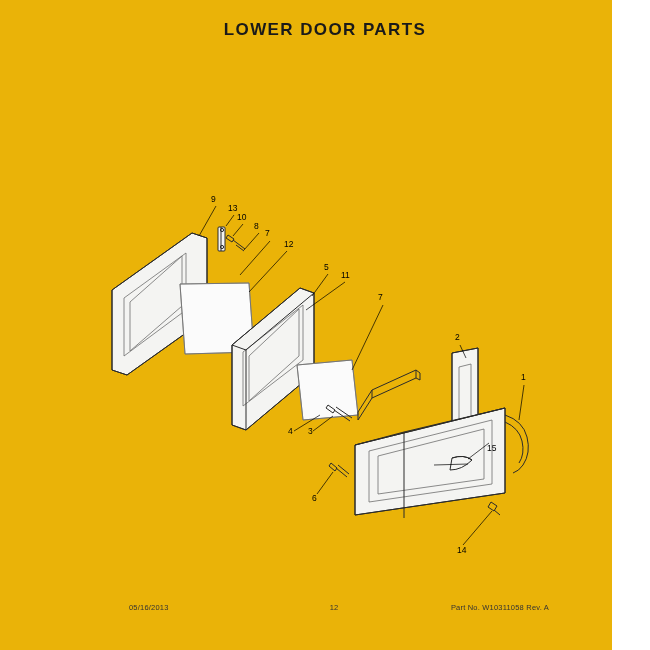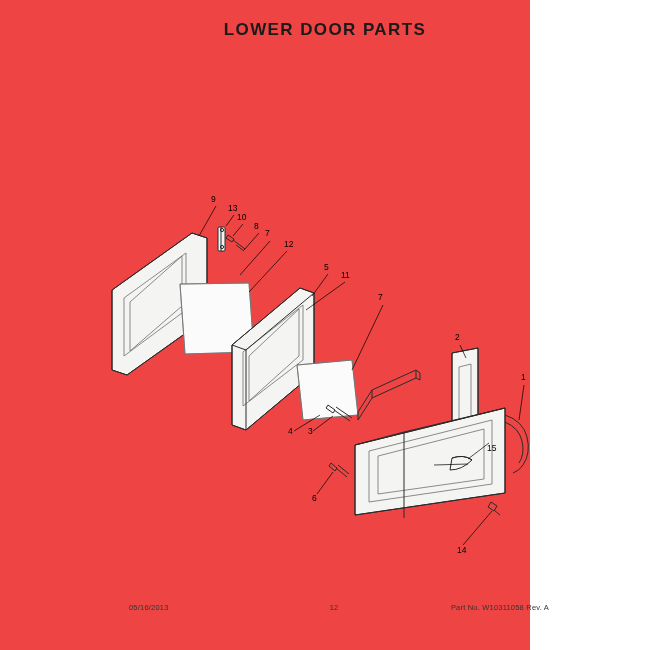--- a/index.html
+++ b/index.html
@@ -10,23 +10,23 @@
   body {
     width: 650px;
     height: 650px;
     font-family: "Liberation Sans", sans-serif;
     color: #000000;
     position: relative;
     overflow: hidden;
   }
   .page {
     position: relative;
-    width: 530px;
+    width: 612px;
     height: 650px;
-    background: #ef4444;
+    background: #eab308;
   }
   .title {
     position: absolute;
     top: 20px;
     left: 0;
     width: 650px;
     text-align: center;
     font-size: 17px;
     font-weight: bold;
     letter-spacing: 1.4px;

